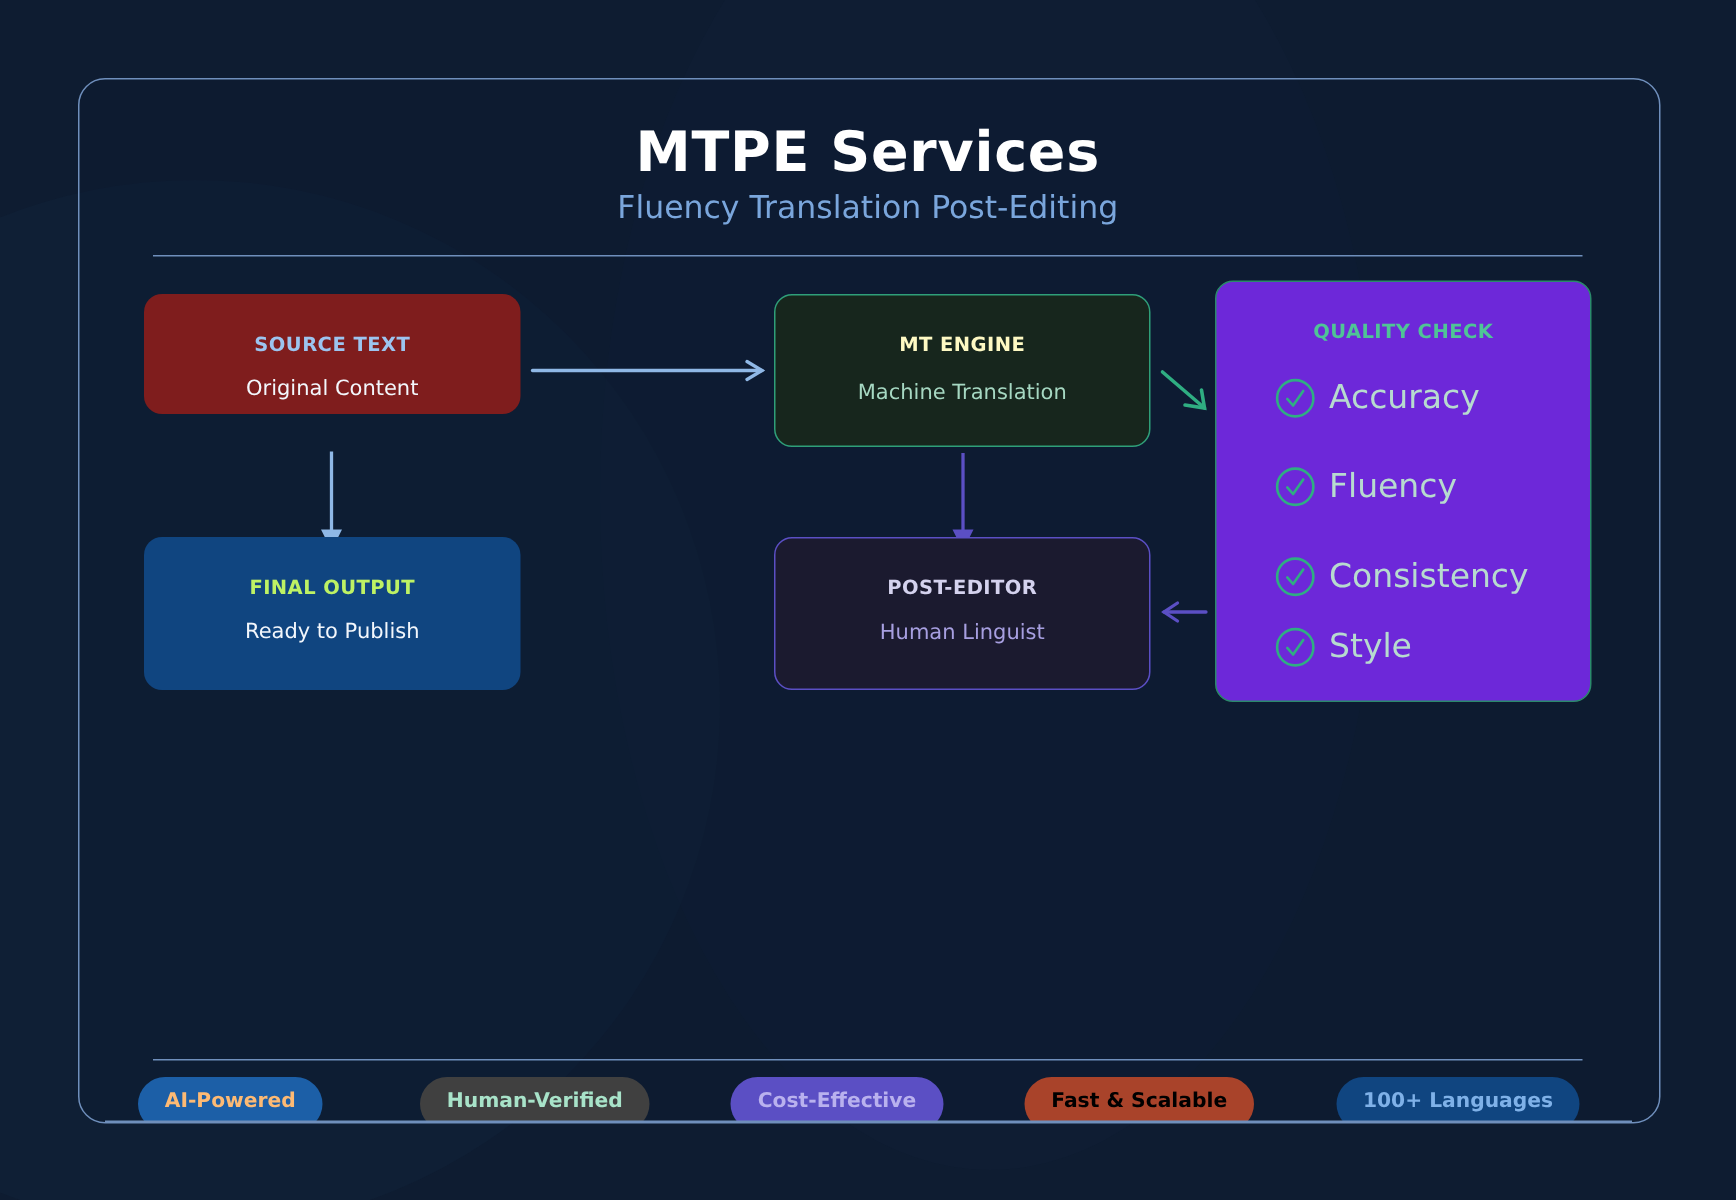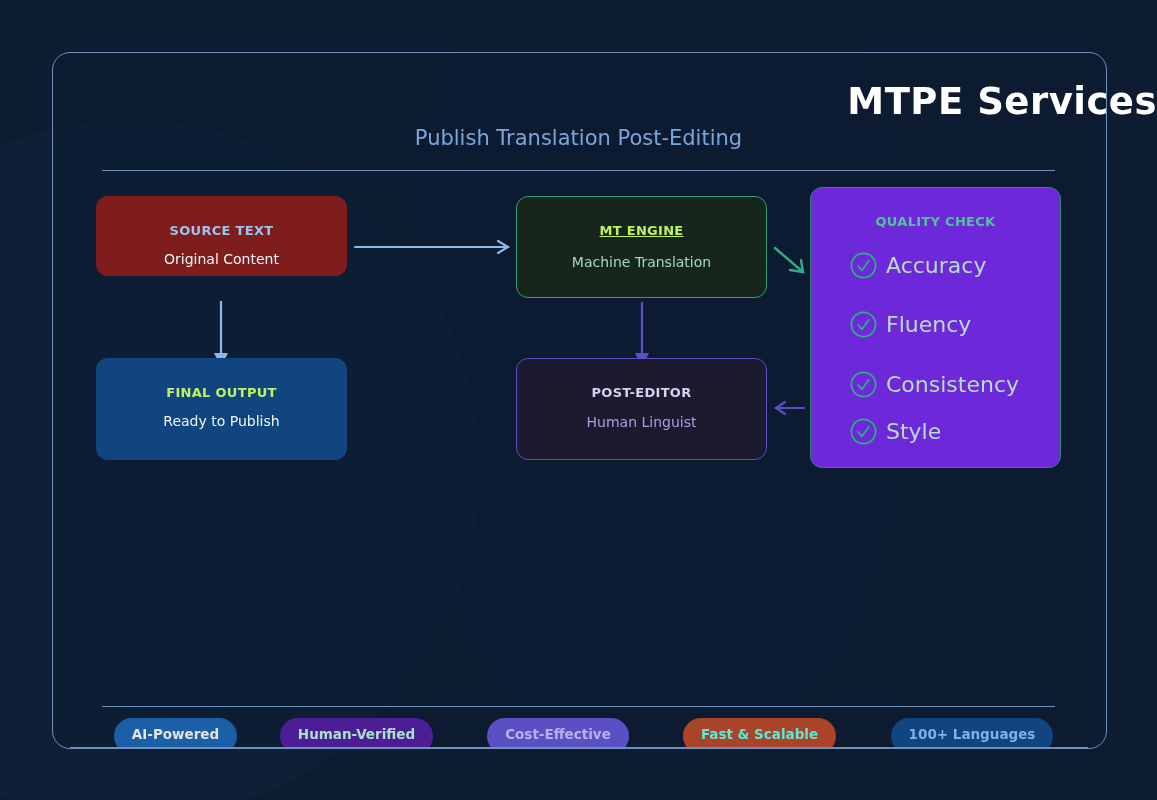--- a/index.html
+++ b/index.html
@@ -16,21 +16,21 @@
     .frame {
       position: absolute; left: 52px; top: 52px;
       width: 1053px; height: 695px;
       border: 1px solid #6f8fbc;
       border-radius: 18px;
       overflow: hidden;
       background: rgba(12, 27, 48, 0.35);
     }
     .title {
       position: absolute; left: 0; right: 0; top: 80px;
-      text-align: right; color: #ffffff;
+      text-align: center; color: #ffffff;
       font-weight: bold; font-size: 37px; letter-spacing: 0.5px;
     }
     .subtitle {
       position: absolute; left: 0; right: 0; top: 126px;
       text-align: center; color: #7aa6dc; font-size: 21px;
     }
     .rule {
       position: absolute; height: 1px; background: #6f8fbc;
       left: 102px; width: 953px;
     }
@@ -47,21 +47,21 @@
     }
     #node-source { left: 96px; top: 196px; width: 251px; height: 80px; background: #7f1d1d; }
     #node-source .lbl { top: 27px; color: #9cc4ef; }
     #node-source .val { top: 55px; color: #f3f7fc; }
 
     #node-output { left: 96px; top: 358px; width: 251px; height: 102px; background: #104580; }
     #node-output .lbl { top: 27px; color: #bef264; }
     #node-output .val { top: 55px; color: #f3f7fc; }
 
     #node-mt { left: 516px; top: 196px; width: 251px; height: 102px; background: #17261d; border: 1.5px solid #2f9f79; }
-    #node-mt .lbl { top: 26px; color: #bef264; text-decoration: underline; }
+    #node-mt .lbl { top: 26px; color: #fef9c3; }
     #node-mt .val { top: 57px; color: #a6d8c2; }
 
     #node-post { left: 516px; top: 358px; width: 251px; height: 102px; background: #1b1a2f; border: 1.5px solid #5b4fc4; }
     #node-post .lbl { top: 26px; color: #d4d2ee; }
     #node-post .val { top: 55px; color: #a79fe0; }
 
     #node-quality { left: 810px; top: 187px; width: 251px; height: 281px; background: #6d28d9; border: 1.5px solid #2a8a6b; }
     #node-quality .lbl { top: 26px; color: #4fc496; }
     .qitem {
       position: absolute; left: 38px; height: 30px;
@@ -84,21 +84,21 @@
   </style>
 </head>
 <body>
 
 <div class="bg-shape" style="left:-220px; top:120px; width:700px; height:700px;"></div>
 <div class="bg-shape" style="left:400px; top:-120px; width:520px; height:900px; background: rgba(30,55,90,0.06);"></div>
 
 <div class="frame"></div>
 
 <div class="title">MTPE Services</div>
-<div class="subtitle">Publish Translation Post-Editing</div>
+<div class="subtitle">Fluency Translation Post-Editing</div>
 <div class="rule" style="top:170px;"></div>
 
 <svg class="arrows" width="1157" height="800">
   <g stroke="#8fb8e6" stroke-width="2.2" fill="none" stroke-linecap="round">
     <line x1="355" y1="247" x2="508" y2="247"></line>
     <polyline points="498,241 508,247 498,253"></polyline>
   </g>
   <g stroke="#2fae82" stroke-width="2.4" fill="none" stroke-linecap="round">
     <line x1="775" y1="248" x2="803" y2="272"></line>
     <polyline points="790,270 803,272 801,260"></polyline>
@@ -166,30 +166,30 @@
       <circle cx="15" cy="15" r="12.5" fill="none" stroke="#2fae82" stroke-width="1.8"></circle>
       <polyline points="9.5,15.5 13.5,20 20.5,10" fill="none" stroke="#2fae82" stroke-width="1.8" stroke-linecap="round" stroke-linejoin="round"></polyline>
     </svg>
     <span class="qtext">Style</span>
   </div>
 </div>
 
 <div class="rule" style="top:706px;"></div>
 
 <div class="clipper">
-  <div class="tag" style="left: 114px; width: 123px; background: rgb(28, 95, 167); color: #e5e5e5;">
+  <div class="tag" style="left: 92px; width: 123px; background: rgb(28, 95, 167); color: #fdba74;">
     <span>AI-Powered</span>
   </div>
-  <div class="tag" style="left: 280px; width: 153px; background: #4c1d95; color: rgb(168, 227, 201);">
+  <div class="tag" style="left: 280px; width: 153px; background: #404040; color: rgb(168, 227, 201);">
     <span>Human-Verified</span>
   </div>
   <div class="tag" style="left: 487px; width: 142px; background: rgb(91, 79, 196); color: rgb(185, 177, 238);">
     <span>Cost-Effective</span>
   </div>
-  <div class="tag" style="left: 683px; width: 153px; background: rgb(169, 67, 42); color: #5eead4;">
+  <div class="tag" style="left: 683px; width: 153px; background: rgb(169, 67, 42); color: #000000;">
     <span>Fast &amp; Scalable</span>
   </div>
   <div class="tag" style="left: 891px; width: 162px; background: rgb(16, 69, 128); color: rgb(127, 177, 232);">
     <span>100+ Languages</span>
   </div>
 </div>
 
 <div style="position:absolute; left:70px; top:747px; width:1018px; height:1px; background:#6f8fbc;"></div>
 
 </body></html>

